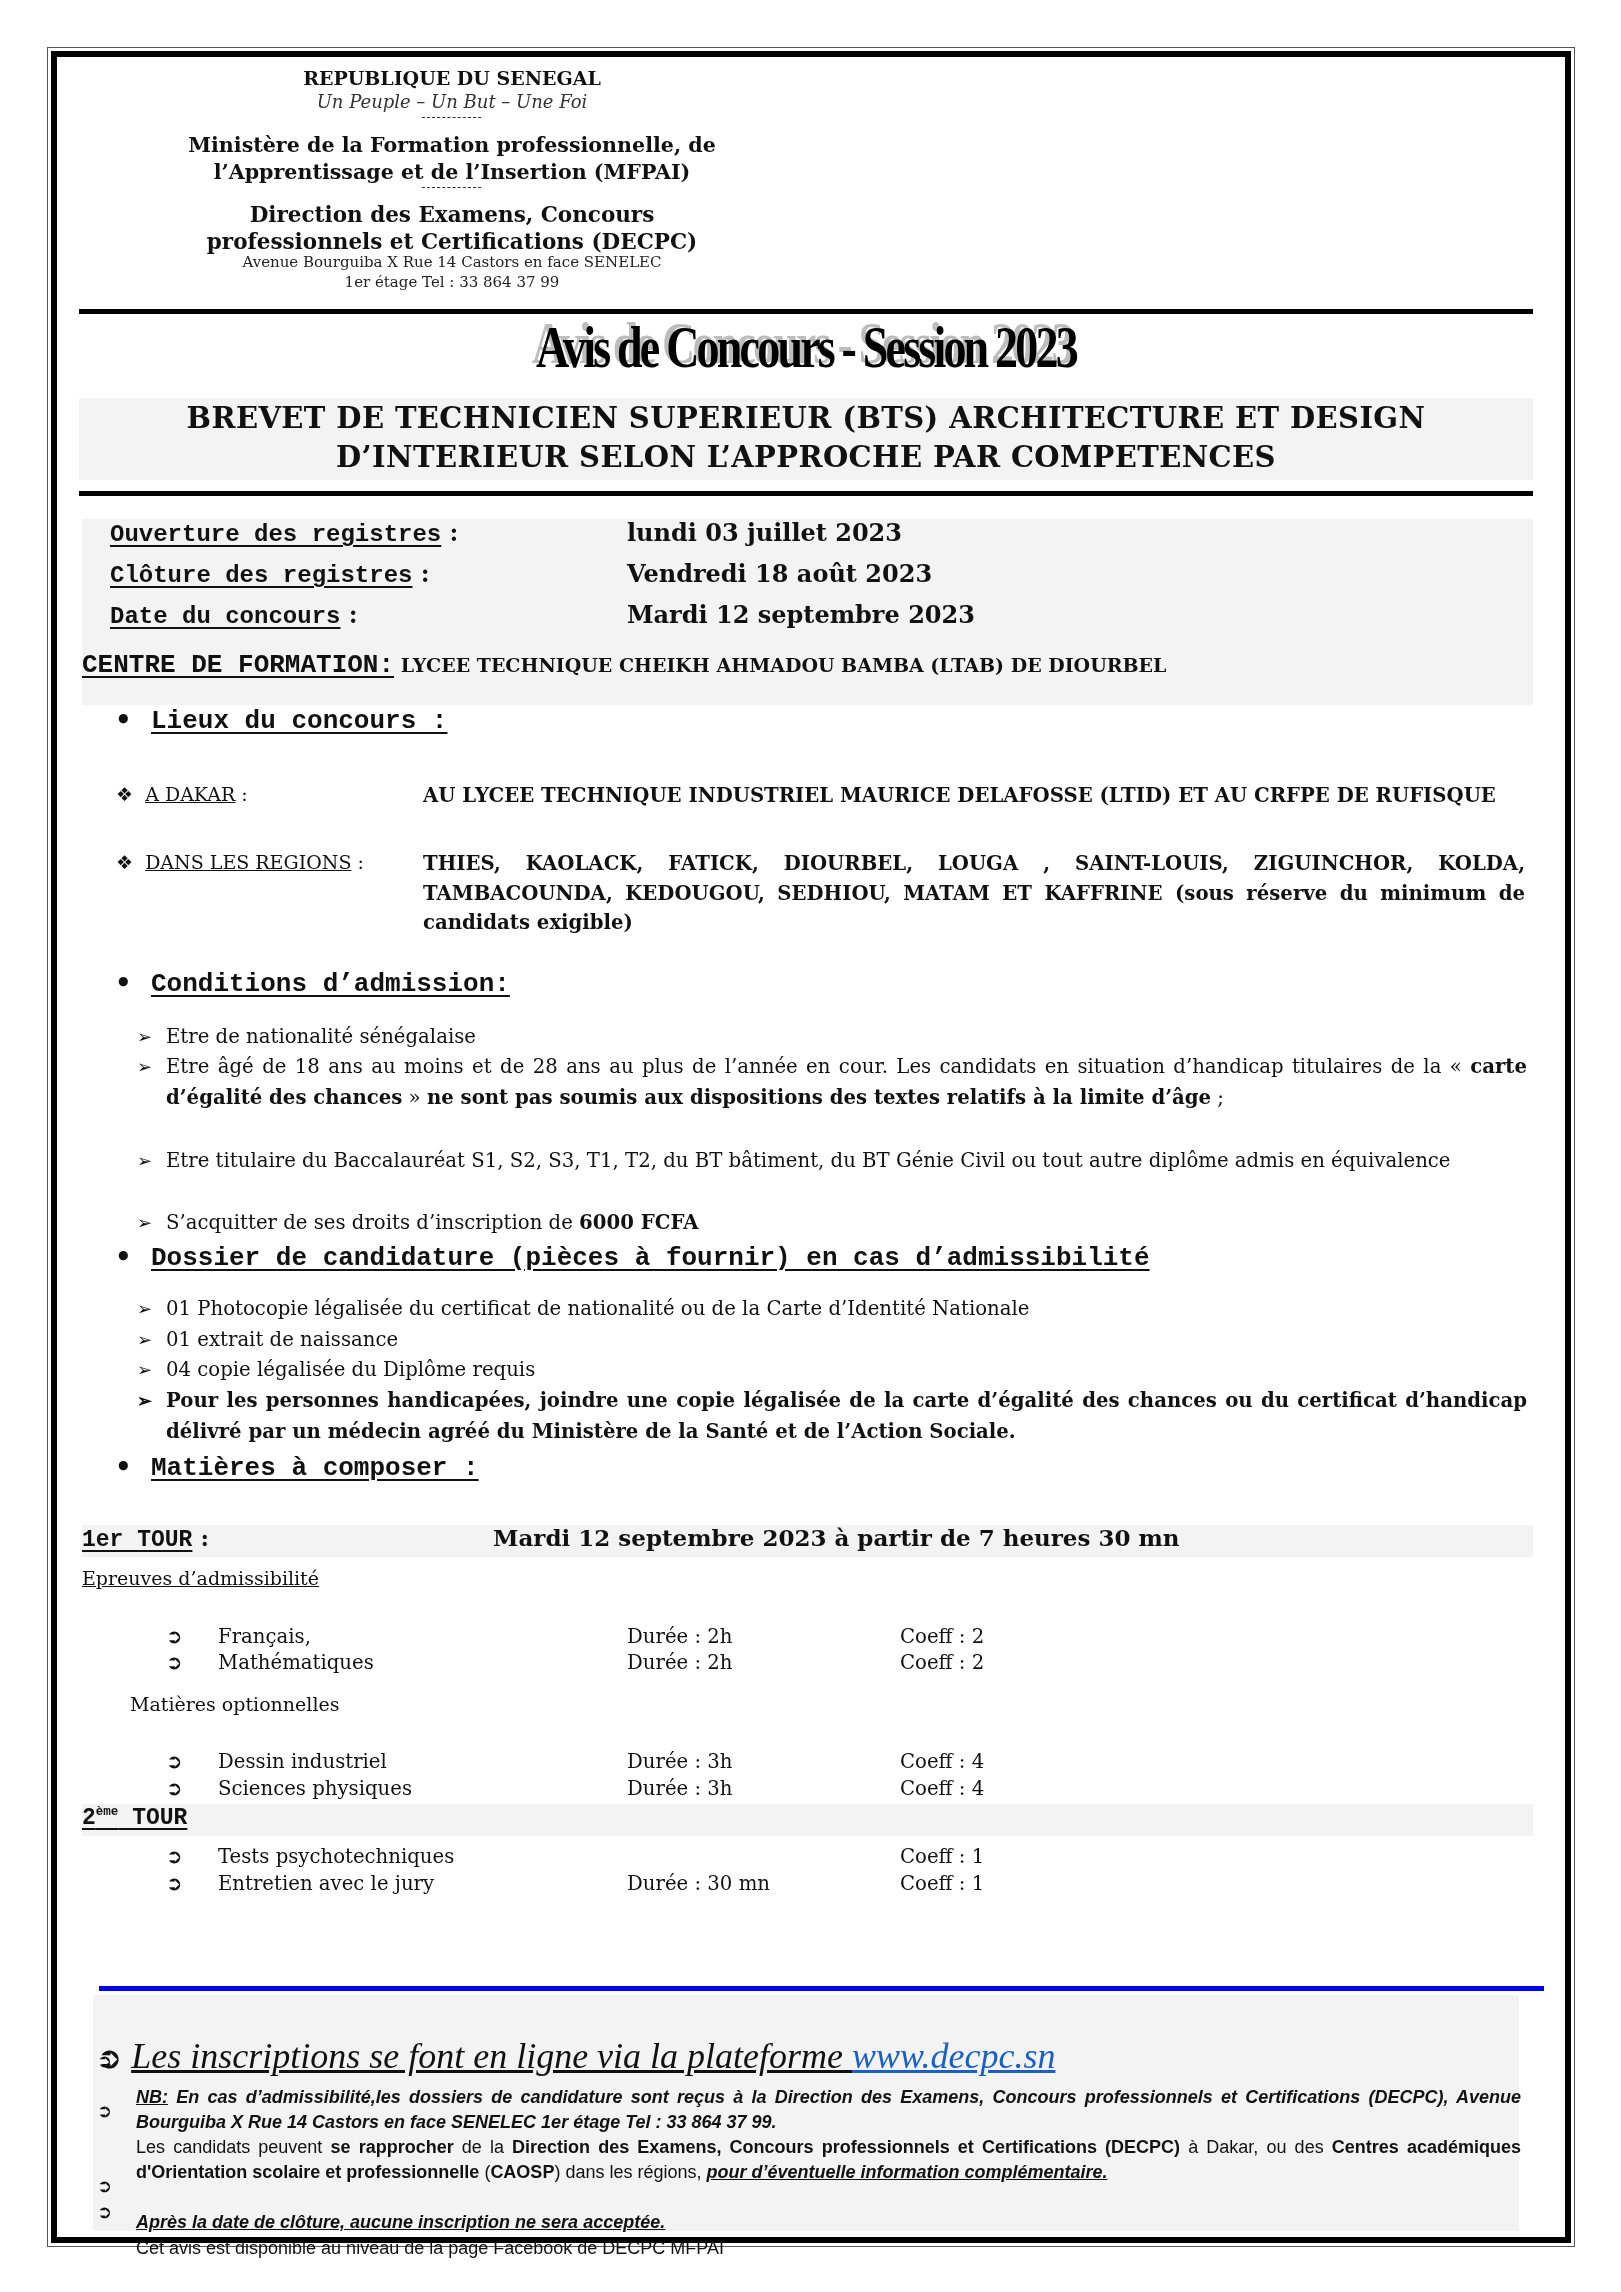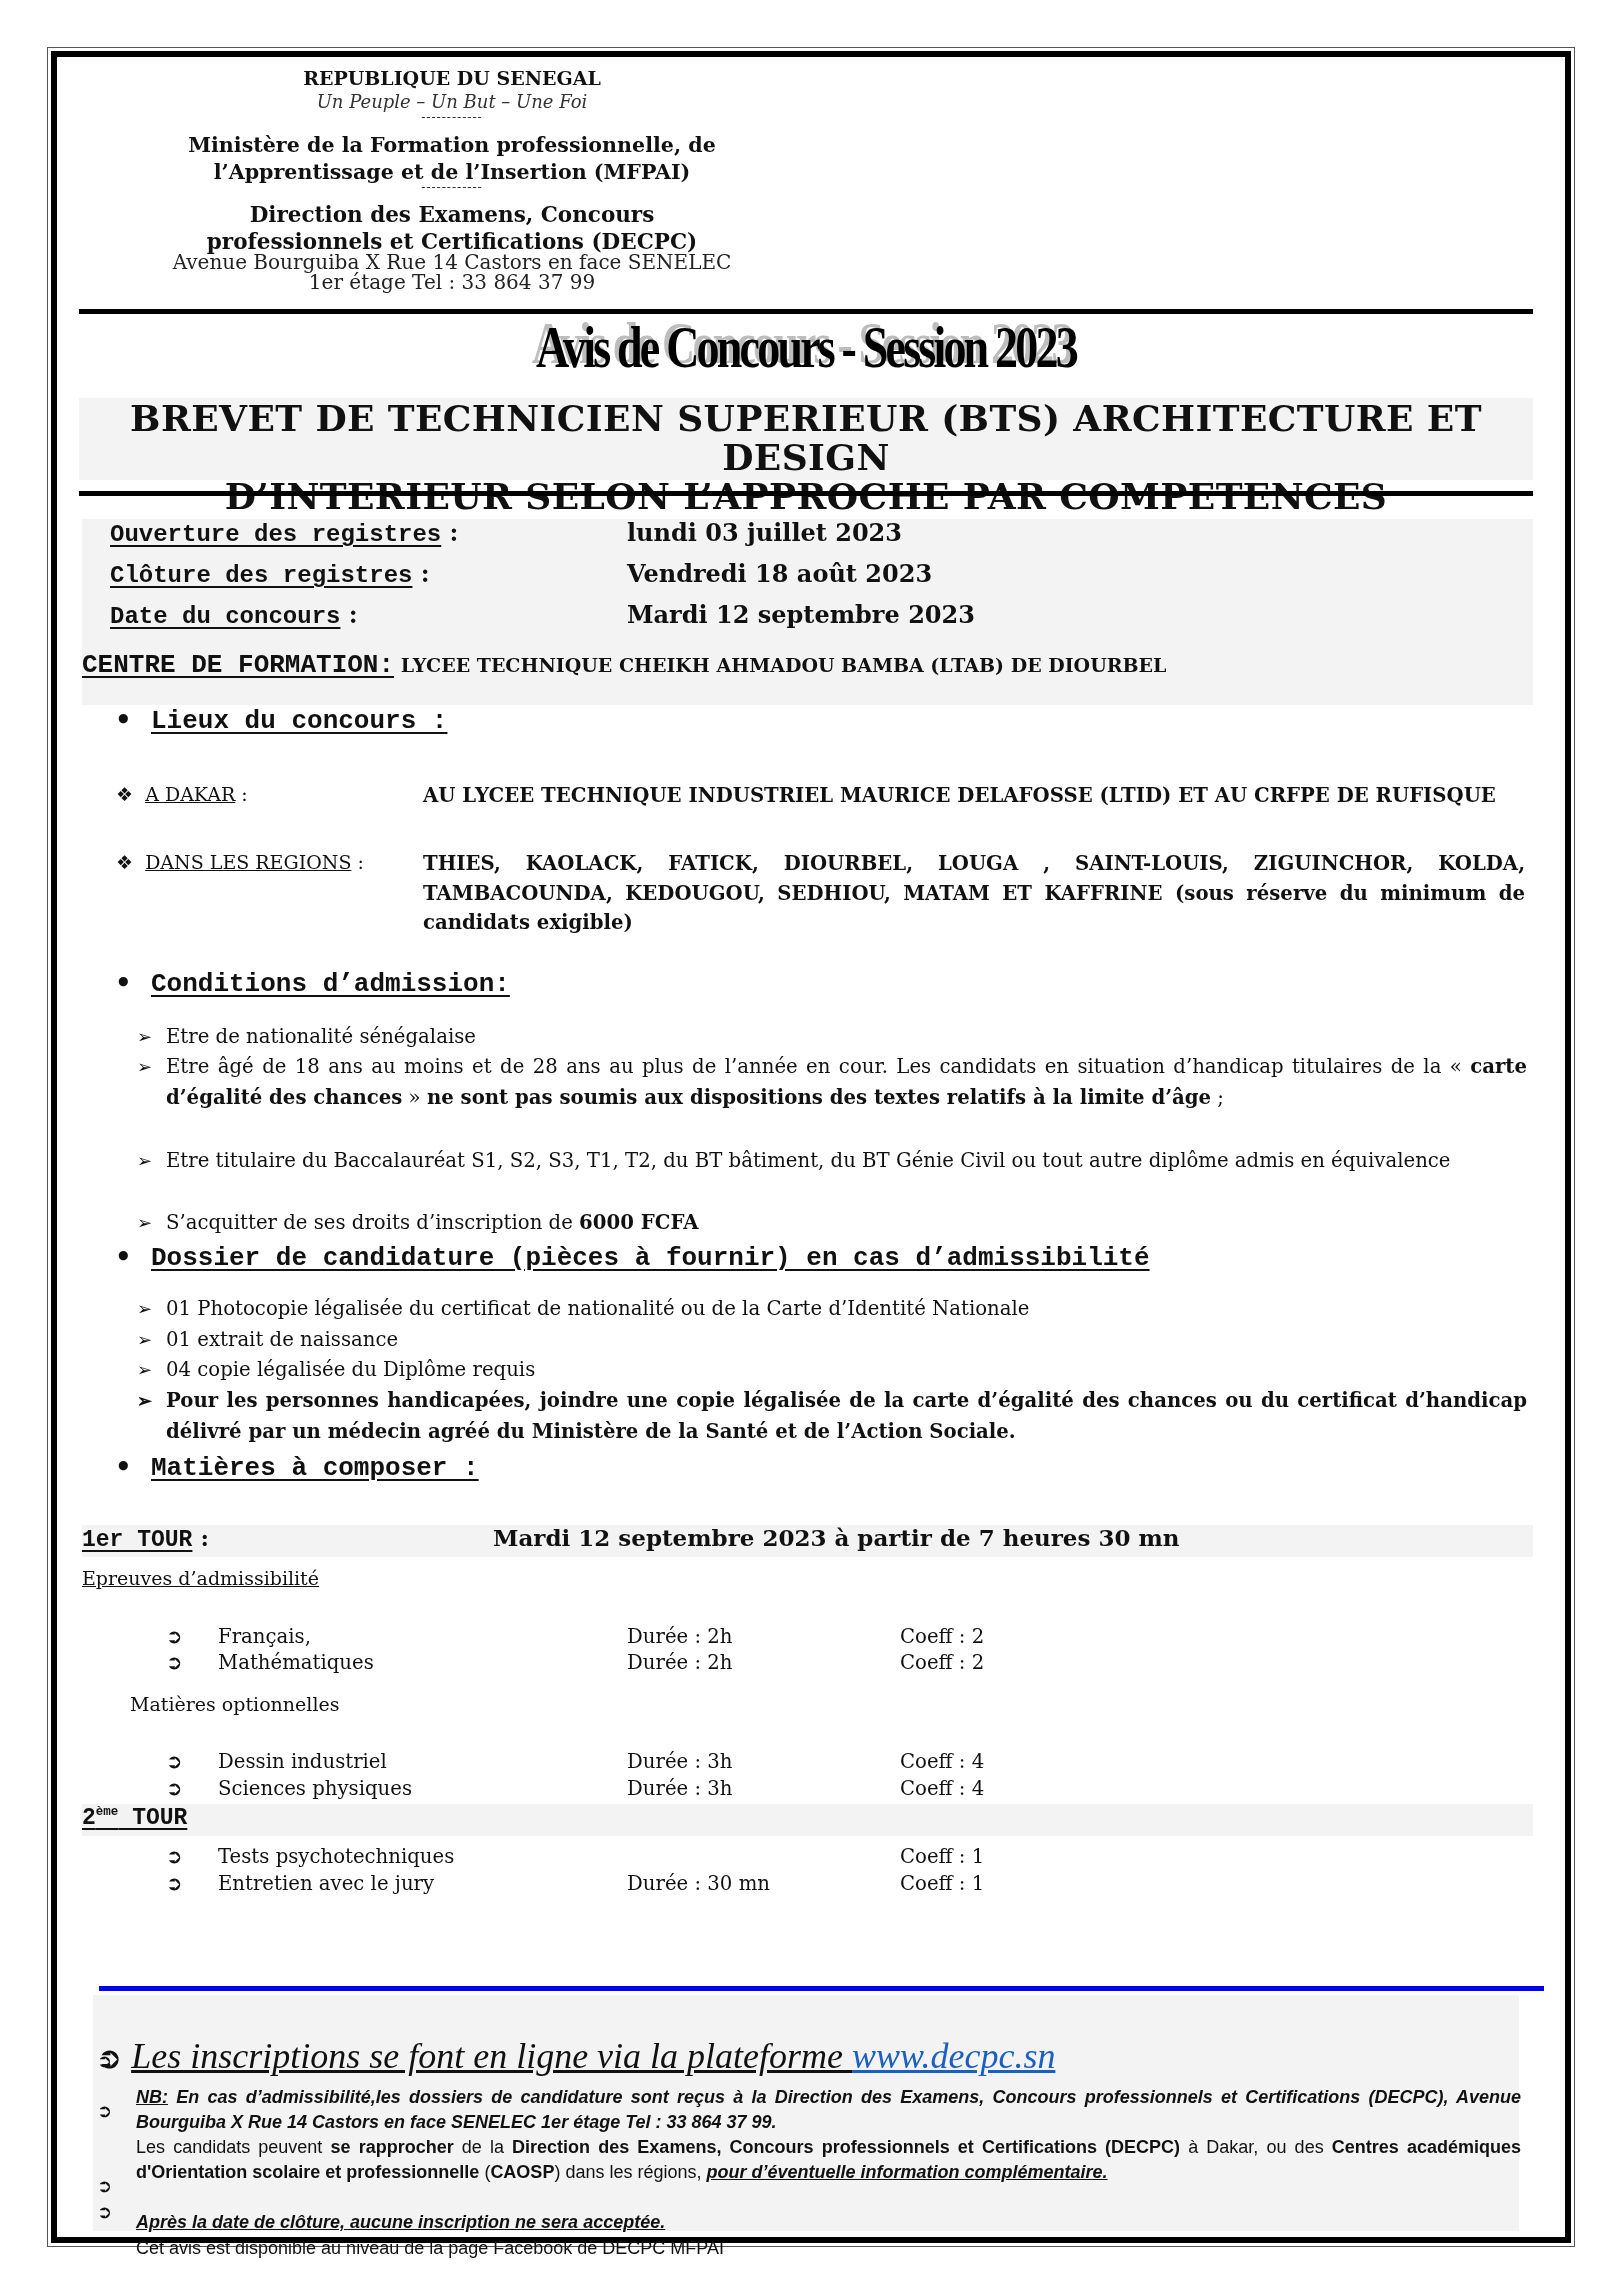--- a/index.html
+++ b/index.html
@@ -13,30 +13,30 @@
   .b { font-weight: bold; }
   .u { text-decoration: underline; text-underline-offset: 3.6px; text-decoration-thickness: 1.8px; font-family: Liberation Mono, monospace; }
 
   
   .hdr { left: 161px; width: 582px; text-align: center; }
   .hdr-rep { top: 67px; font-size: 19px; font-weight: bold; }
   .hdr-motto { top: 91px; font-size: 18px; font-style: italic; color: #333; }
   .hdr-dash { font-size: 12.5px; color: #333; letter-spacing: 0.9px; }
   .hdr-min { top: 132px; font-size: 20.6px; font-weight: bold; line-height: 27px; }
   .hdr-dir { top: 201px; font-size: 21.5px; font-weight: bold; line-height: 27px; }
-  .hdr-addr { top: 253px; font-size: 20px; line-height: 19.7px; color: #222; }
+  .hdr-addr { top: 253px; font-size: 15px; line-height: 19.7px; color: #222; }
 
   .rule { position: absolute; left: 79px; width: 1454px; height: 4.5px; background: #000; }
 
   .title { left: 79px; width: 1454px; top: 313px; text-align: center;
            font-family: "Liberation Serif", serif; font-weight: bold; font-size: 59px;
            letter-spacing: -3.6px; transform: scaleX(0.78); transform-origin: center;
            text-shadow: -5.4px -4.5px 0 #bdbdbd; color: #000; }
   .subtitle-box { left: 79px; width: 1454px; top: 398px; height: 82px; background: #f3f3f3; }
-  .subtitle { left: 79px; width: 1454px; top: 399px; text-align: center; font-size: 36px;
+  .subtitle { left: 79px; width: 1454px; top: 399px; text-align: center; font-size: 29px;
               font-weight: bold; line-height: 39px; letter-spacing: 0.4px; }
 
   .dates-box { left: 82px; width: 1451px; top: 519px; height: 186px; background: #f3f3f3; }
   .date-label { left: 110px; font-size: 24px; font-weight: bold; }
   .date-val { left: 627px; font-size: 24px; font-weight: bold; }
   .centre { left: 82px; top: 648px; font-size: 26px; font-weight: bold; }
   .centre-val { font-size: 19px; font-weight: bold; }
 
   .section { left: 115px; font-size: 26px; font-weight: bold; }
   .section .dot { display: inline-block; width: 36px; }

